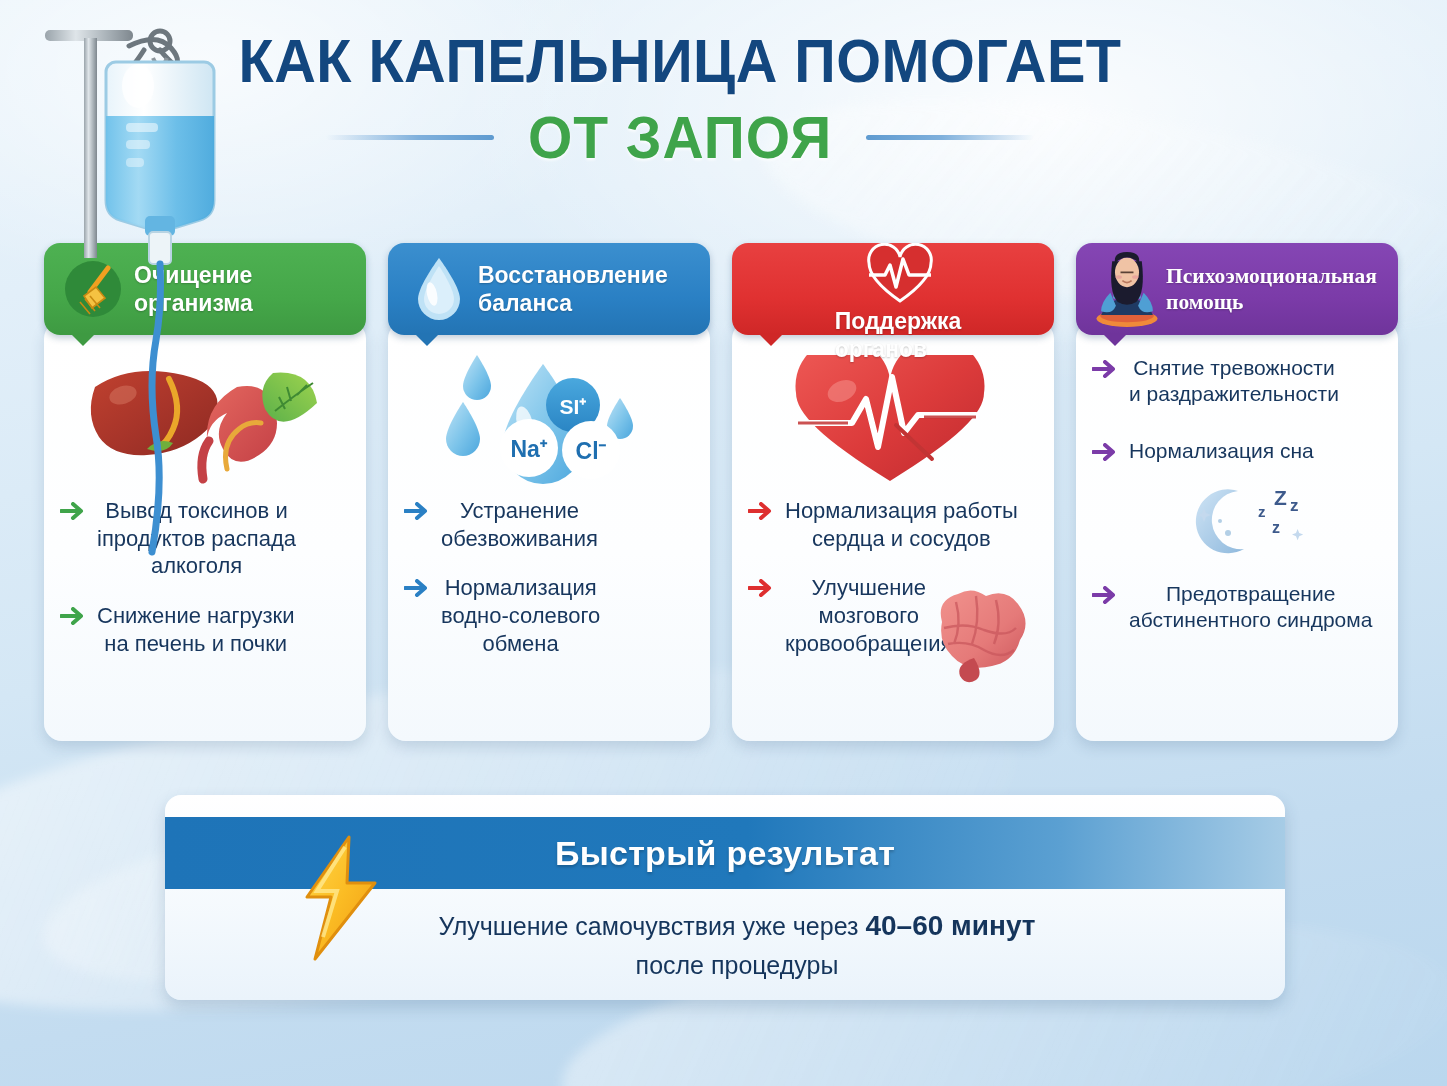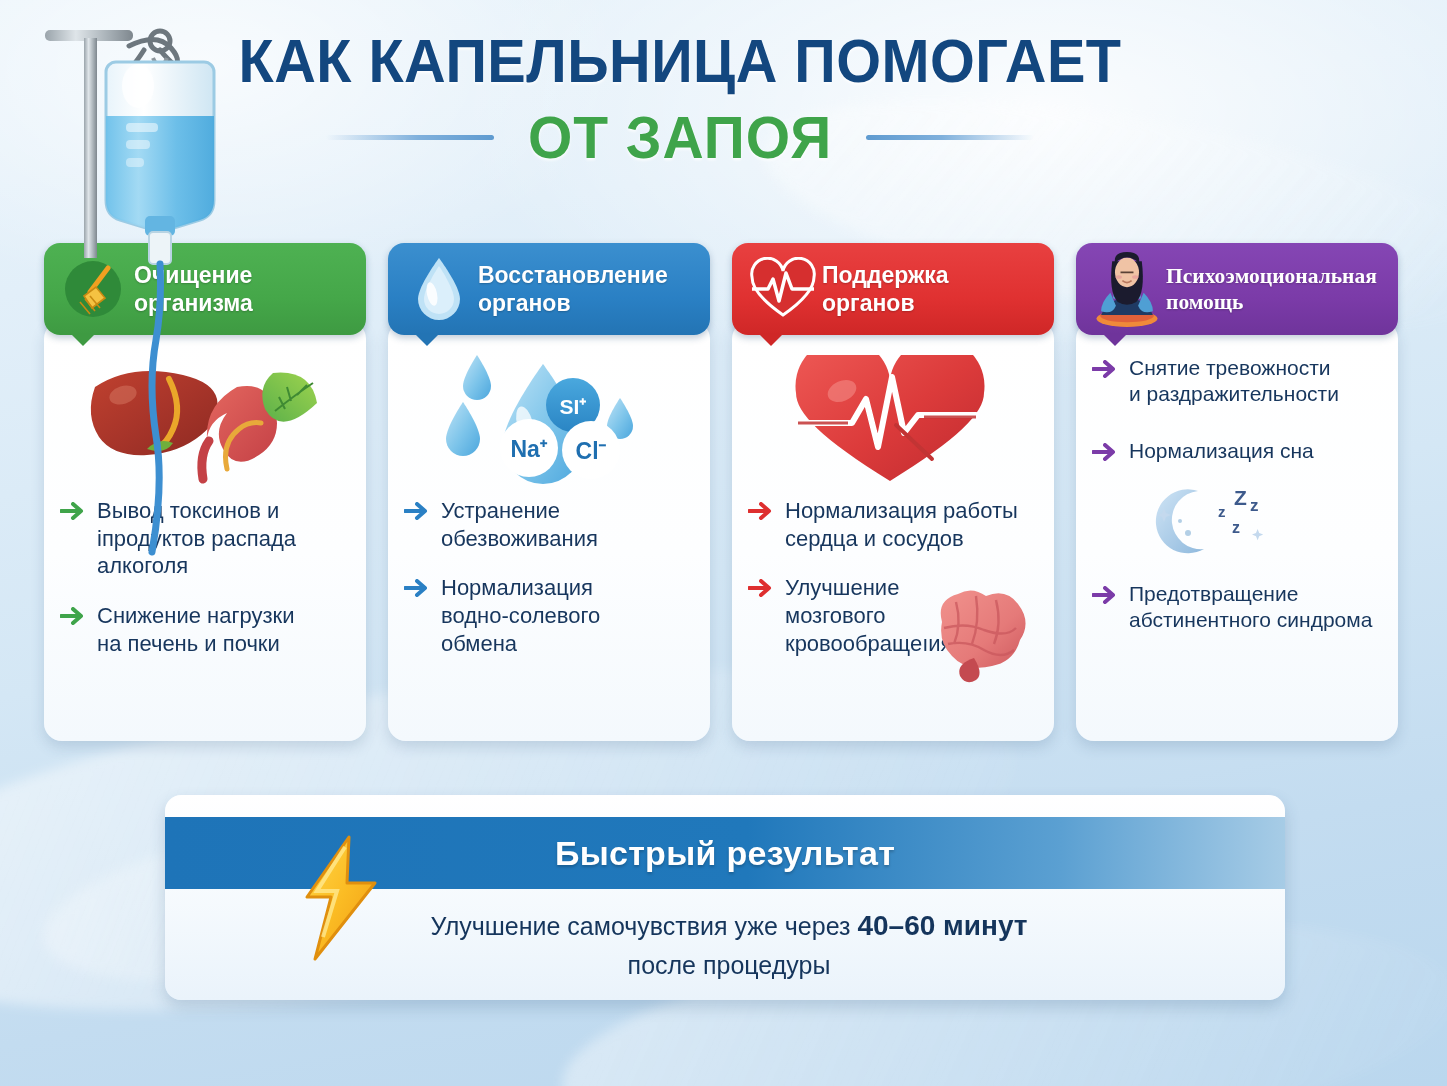--- a/index.html
+++ b/index.html
@@ -101,20 +101,21 @@
 
   .card-body {
     position: relative;
     margin-top: -14px;
     height: 420px;
     background: linear-gradient(180deg, #ffffff 0%, #fdfeff 55%, #f4f9fd 100%);
     border-radius: 18px;
     box-shadow: 0 6px 14px rgba(40,80,120,0.17);
     padding: 26px 22px 14px 16px;
     overflow: hidden;
+    text-align: center;
   }
   .card-illu { height: 150px; display: flex; align-items: center; justify-content: center; }
   .card.c4 .card-body { padding-top: 34px; }
 
   .bullets { display: flex; flex-direction: column; gap: 22px; }
   .bullet { display: flex; gap: 11px; align-items: flex-start; }
   .bullet-arrow { margin-top: 5px; min-width: 26px; }
   .bullet-text { font-size: 22px; line-height: 1.26; color: #17365d; }
   .card.c4 .bullet-text { font-size: 21px; }
 
@@ -132,21 +133,21 @@
   .banner-head {
     position: absolute; left: 0; top: 22px; width: 100%; height: 72px;
     background: linear-gradient(90deg, #1e74b8 0%, #2078bb 52%, #5ba0d2 80%, #a7cce6 100%);
     display: flex; align-items: center; justify-content: center;
   }
   .banner-title {
     color: #fff; font-size: 34px; font-weight: bold;
     text-shadow: 0 2px 3px rgba(0,0,0,0.22); letter-spacing: .3px;
   }
   .banner-sub {
-    position: absolute; left: 4px; top: 110px; width: 100%;
+    position: absolute; left: 12px; top: 110px; width: 100%;
     text-align: center; color: #15355c; font-size: 25px; line-height: 1.5;
   }
   .banner-sub b { font-weight: bold; font-size: 28px; }
   .bolt { position: absolute; left: 128px; top: 38px; }
 </style>
 </head>
 <body>
 
 <div class="bg">
   <div class="bg-swoosh sw1"></div>
@@ -280,21 +281,21 @@
   <div class="card c2">
     <div class="card-head" style="background:linear-gradient(180deg,#3b8fcf 0%,#2a80c4 60%,#2374b4 100%); color:#2374b4;">
       <div class="head-icon">
         <svg width="54" height="70" viewBox="0 0 54 70">
           <path d="M27 4 C27 4 6 32 6 45 a21 21 0 0 0 42 0 C48 32 27 4 27 4 z" fill="#bfe2f6"></path>
           <path d="M27 12 C27 12 12 34 12 45 a15 15 0 0 0 30 0 C42 34 27 12 27 12 z" fill="#e9f6fd" opacity=".65"></path>
           <ellipse cx="20" cy="40" rx="5" ry="12" fill="#ffffff" opacity=".85" transform="rotate(-12 20 40)"></ellipse>
         </svg>
       </div>
       <div class="head-text" style="white-space: pre-line;">Восстановление
-органов</div>
+баланса</div>
     </div>
     <div class="card-body">
       <div class="card-illu">
         <svg width="210" height="145" viewBox="0 0 210 145">
           <defs>
             <linearGradient id="dg" x1="0" y1="0" x2="1" y2="1">
               <stop offset="0" stop-color="#bfe3f6"></stop>
                 <stop offset=".55" stop-color="#7cc4ea"></stop>
                 <stop offset="1" stop-color="#4ba6dd"></stop>
             </linearGradient>
@@ -334,21 +335,21 @@
           </span>
           <span class="bullet-text" style="white-space:pre-line">Нормализация
 водно-солевого
 обмена</span>
         </div>
       </div>
     </div>
   </div>
 
   <div class="card c3">
-    <div class="card-head" style="background:linear-gradient(180deg,#e84040 0%,#e03131 60%,#cf2727 100%); color:#cf2727;">
+    <div class="card-head" style="background:linear-gradient(180deg,#e84040 0%,#e03131 60%,#cf2727 100%); color:#cf2727;flex-direction:column;">
       <div class="head-icon">
         <svg width="70" height="64" viewBox="0 0 70 64">
           <path d="M35 58 C12 42 4 30 4 20 A15 15 0 0 1 35 14 A15 15 0 0 1 66 20 C66 30 58 42 35 58 z" fill="#d62f2f" stroke="#ffffff" stroke-width="3"></path>
           <path d="M4 32 H20 L25 22 L31 44 L38 16 L44 32 H66" stroke="#ffffff" stroke-width="3.5" fill="none" stroke-linejoin="round"></path>
         </svg>
       </div>
       <div class="head-text" style="white-space: pre-line;">Поддержка
 органов</div>
     </div>
     <div class="card-body">

